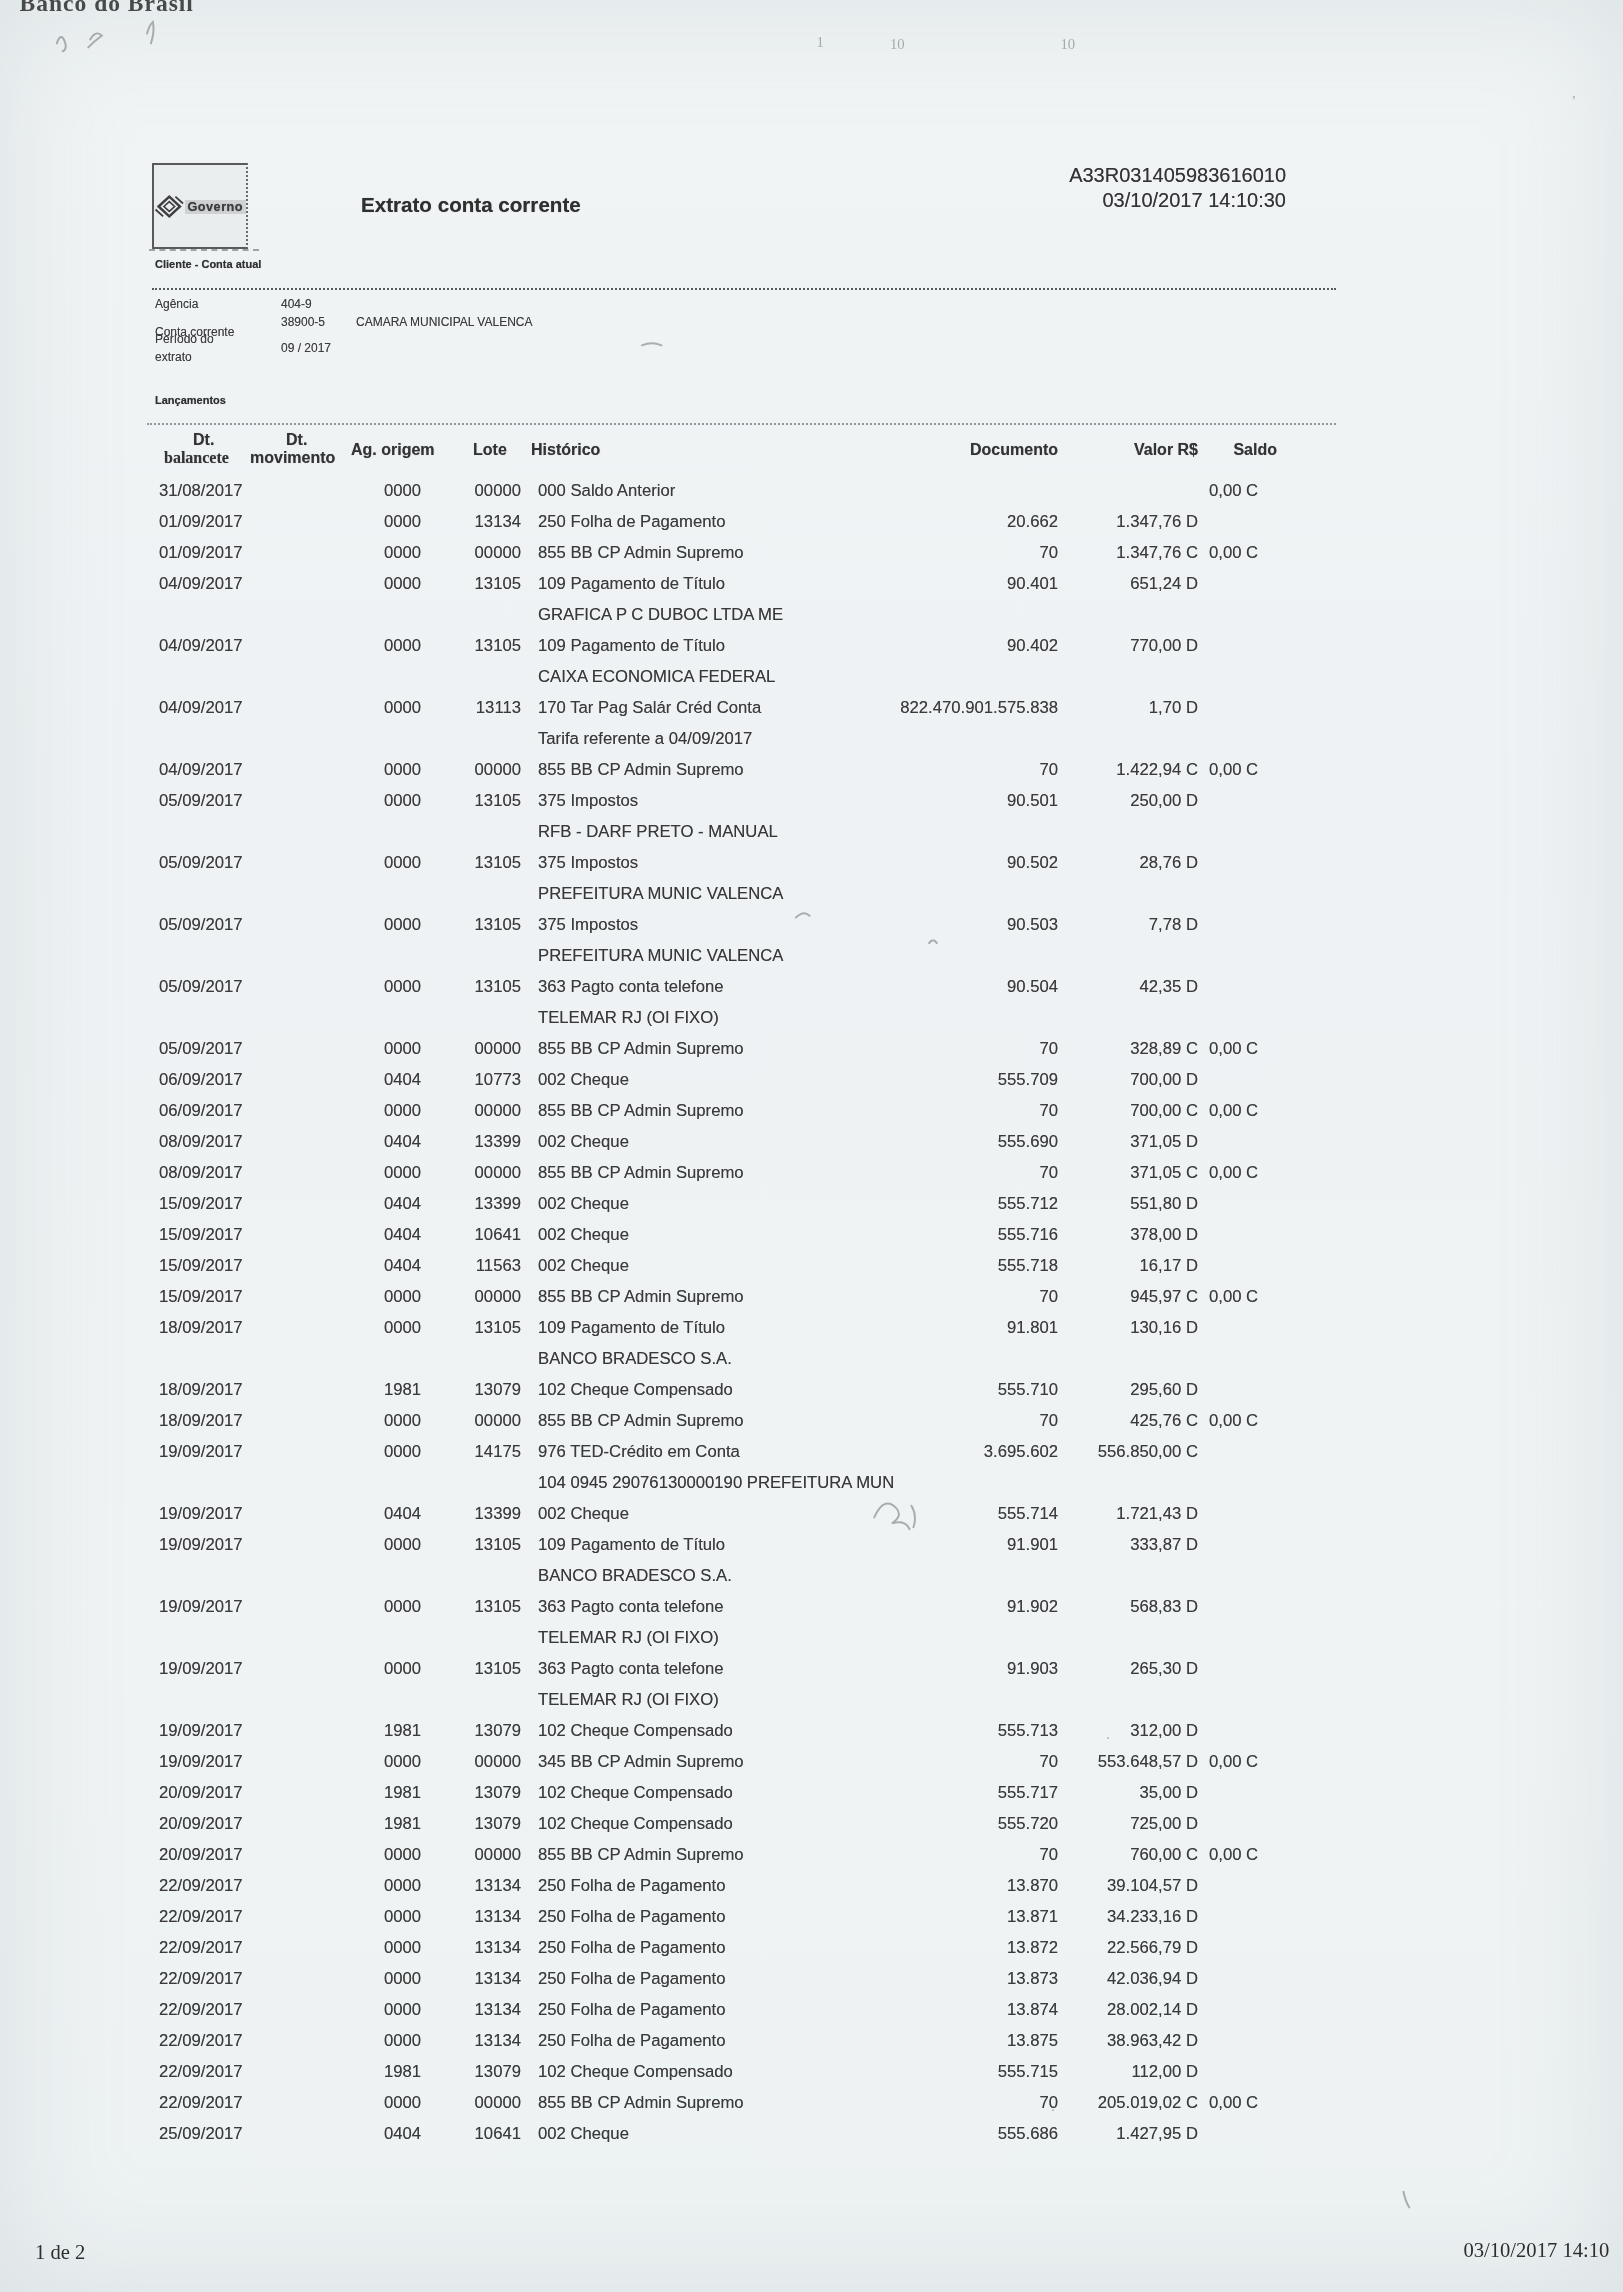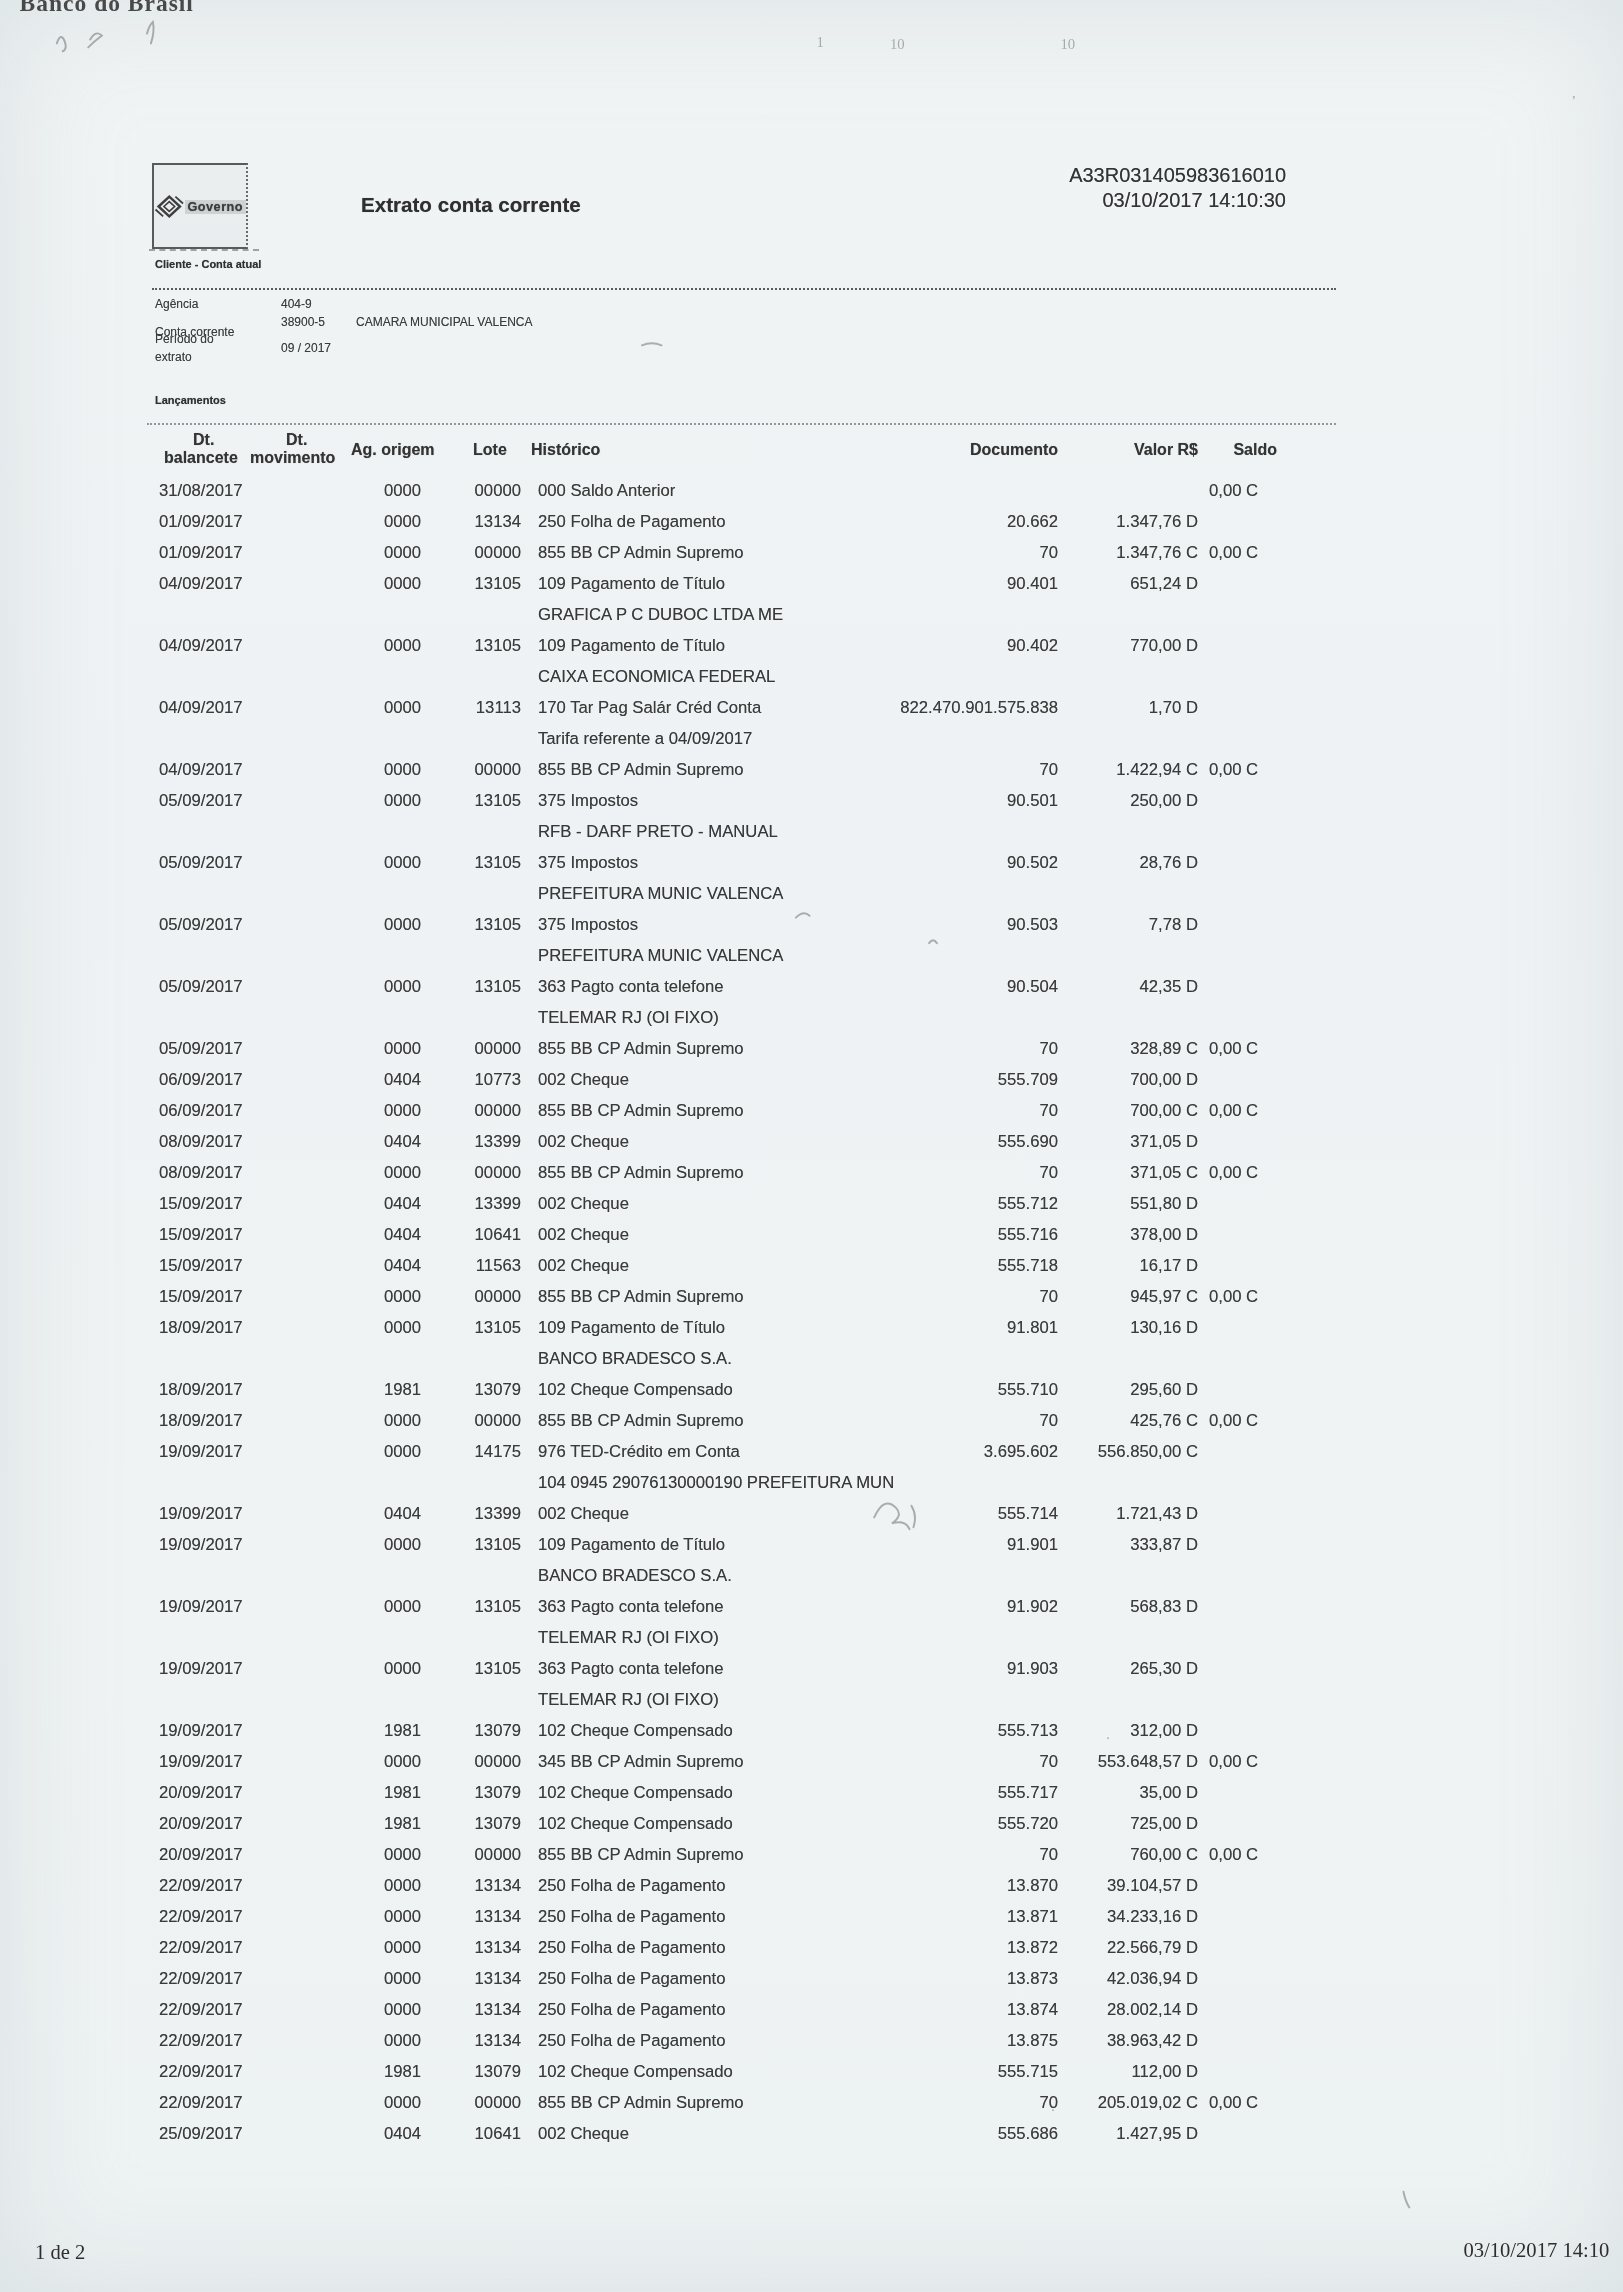--- a/index.html
+++ b/index.html
@@ -136,21 +136,21 @@
 
   <div class="cfield clabel" style="left:155px;top:332px;">Período do</div>
   <div class="cfield clabel" style="left:155px;top:350px;">extrato</div>
   <div class="cfield cvalue" style="left:281px;top:341px;">09 / 2017</div>
 
   <div class="section-title" style="left:155px;top:394px;">Lançamentos</div>
   <div class="rule rule-light" style="left:147px;top:423px;width:1189px;"></div>
 
   <div class="thead" style="top:431px;">
     <span style="left:193px;top:0;">Dt.</span>
-    <span style="left:164px;top:17.6px;">balancete</span>
+    <span style="left:164px;top:17.6px;font-family:Liberation Serif, serif;">balancete</span>
     <span style="left:286px;top:0;">Dt.</span>
     <span style="left:250px;top:17.6px;">movimento</span>
     <span style="left:351px;top:9.8px;">Ag. origem</span>
     <span style="left:473px;top:9.8px;">Lote</span>
     <span style="left:531px;top:9.8px;">Histórico</span>
     <span style="left:862px;width:196px;text-align:right;top:9.8px;">Documento</span>
     <span style="left:1051px;width:147px;text-align:right;top:9.8px;">Valor R$</span>
     <span style="left:1210px;width:67px;text-align:right;top:9.8px;">Saldo</span>
   </div>
 

